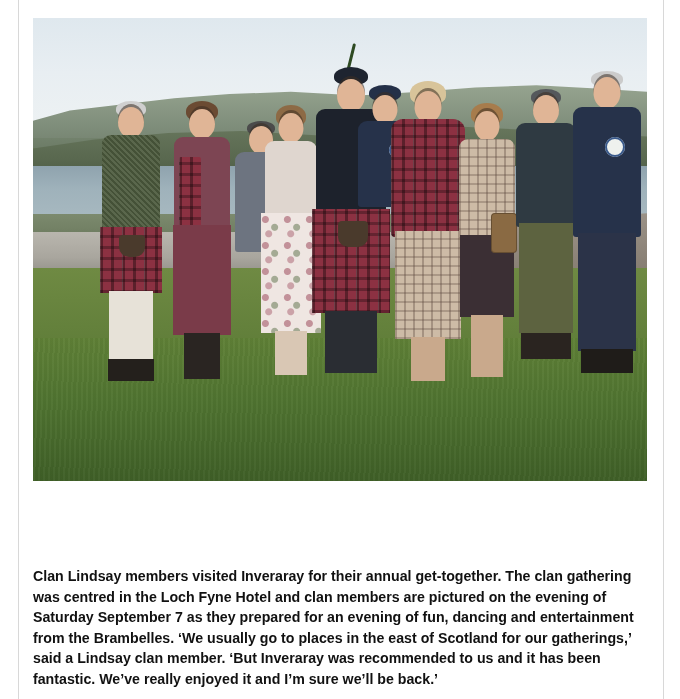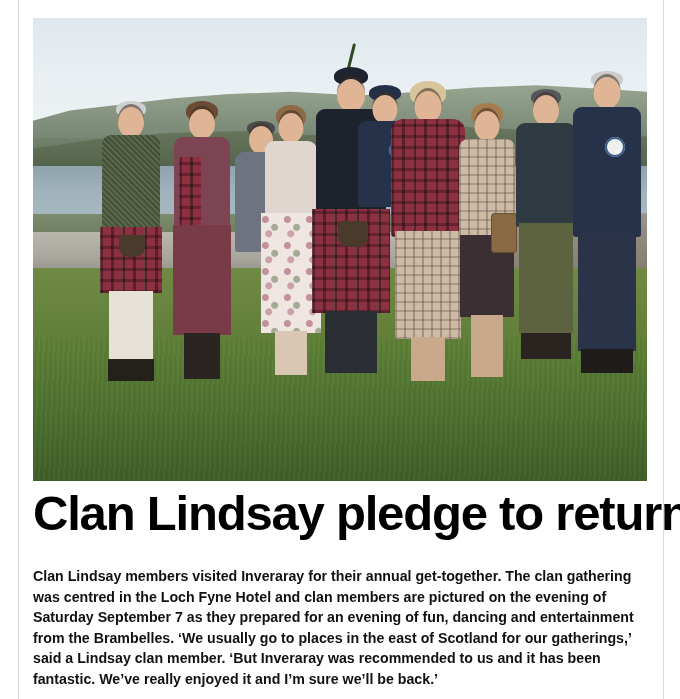--- a/index.html
+++ b/index.html
@@ -337,17 +337,16 @@
           <div class="body navy" style="top:36px; width:68px; height:130px;"></div>
           <div class="badge-round" style="left:38px; top:66px; width:20px; height:20px;"></div>
           <div class="lower" style="top:162px; width:58px; height:118px; background:#2b3348;"></div>
           <div class="legs" style="top:278px; width:52px; height:24px; background:#1f1c19;"></div>
         </div>
 
       </div>
     </div>
   </div>
 
-  <div class="headline">Clan Lindsay pledge to return</div>
 
   <div class="standfirst">Clan Lindsay members visited Inveraray for their annual get-together. The clan gathering was centred in the Loch Fyne Hotel and clan members are pictured on the evening of Saturday September 7 as they prepared for an evening of fun, dancing and entertainment from the Brambelles. ‘We usually go to places in the east of Scotland for our gatherings,’ said a Lindsay clan member. ‘But Inveraray was recommended to us and it has been fantastic. We’ve really enjoyed it and I’m sure we’ll be back.’</div>
 
 </div>
 
 </body></html>

